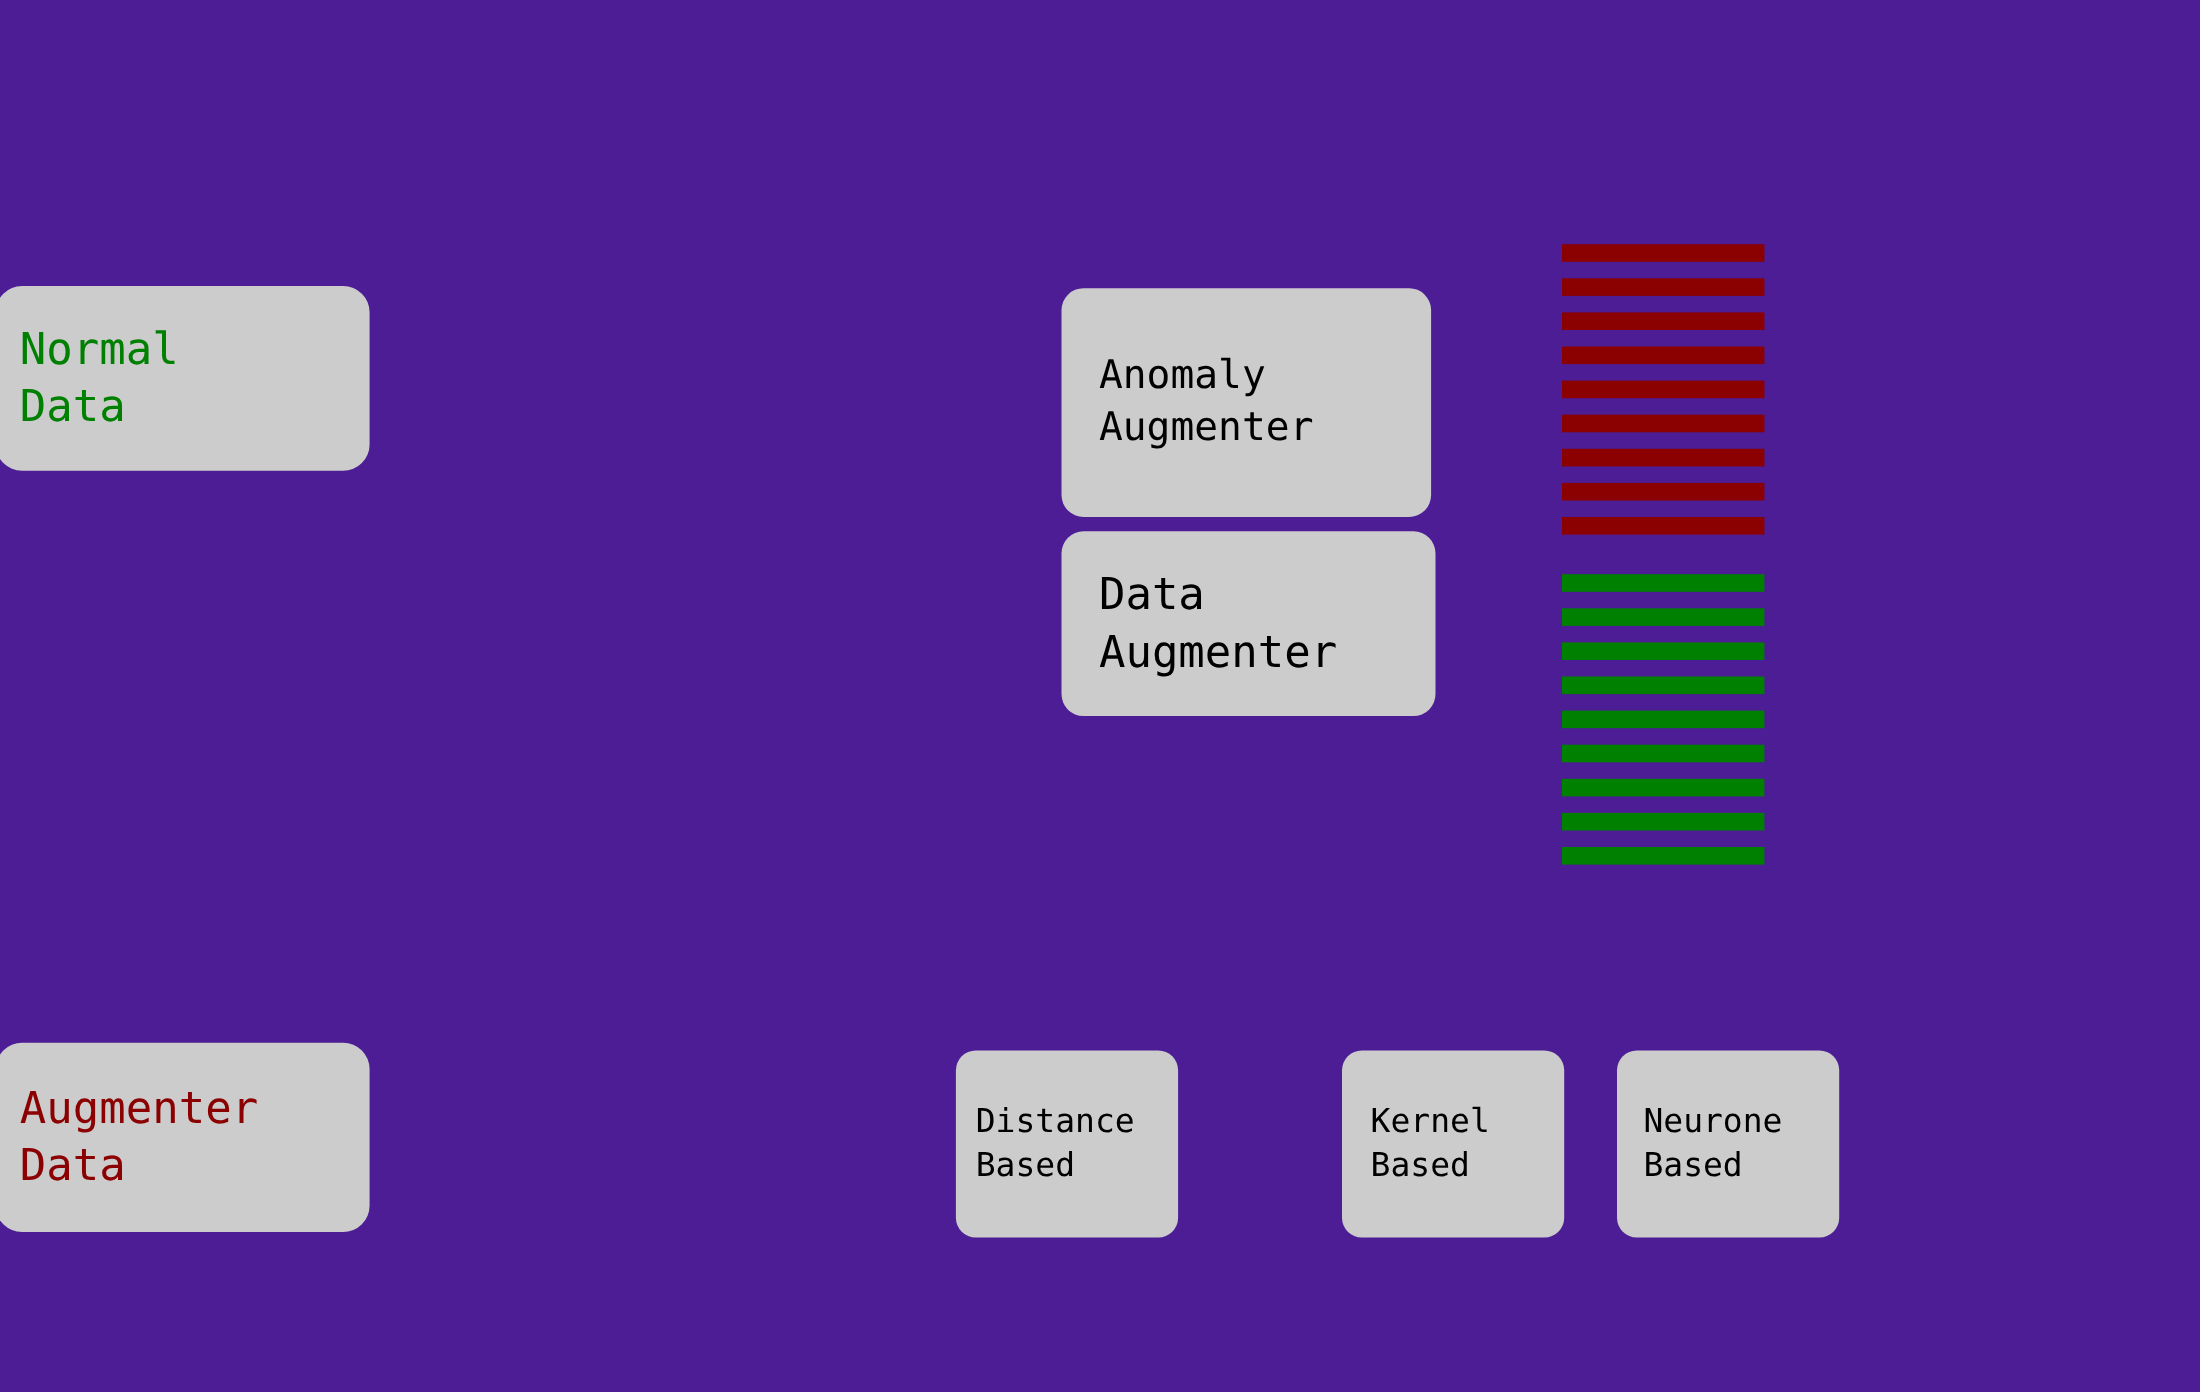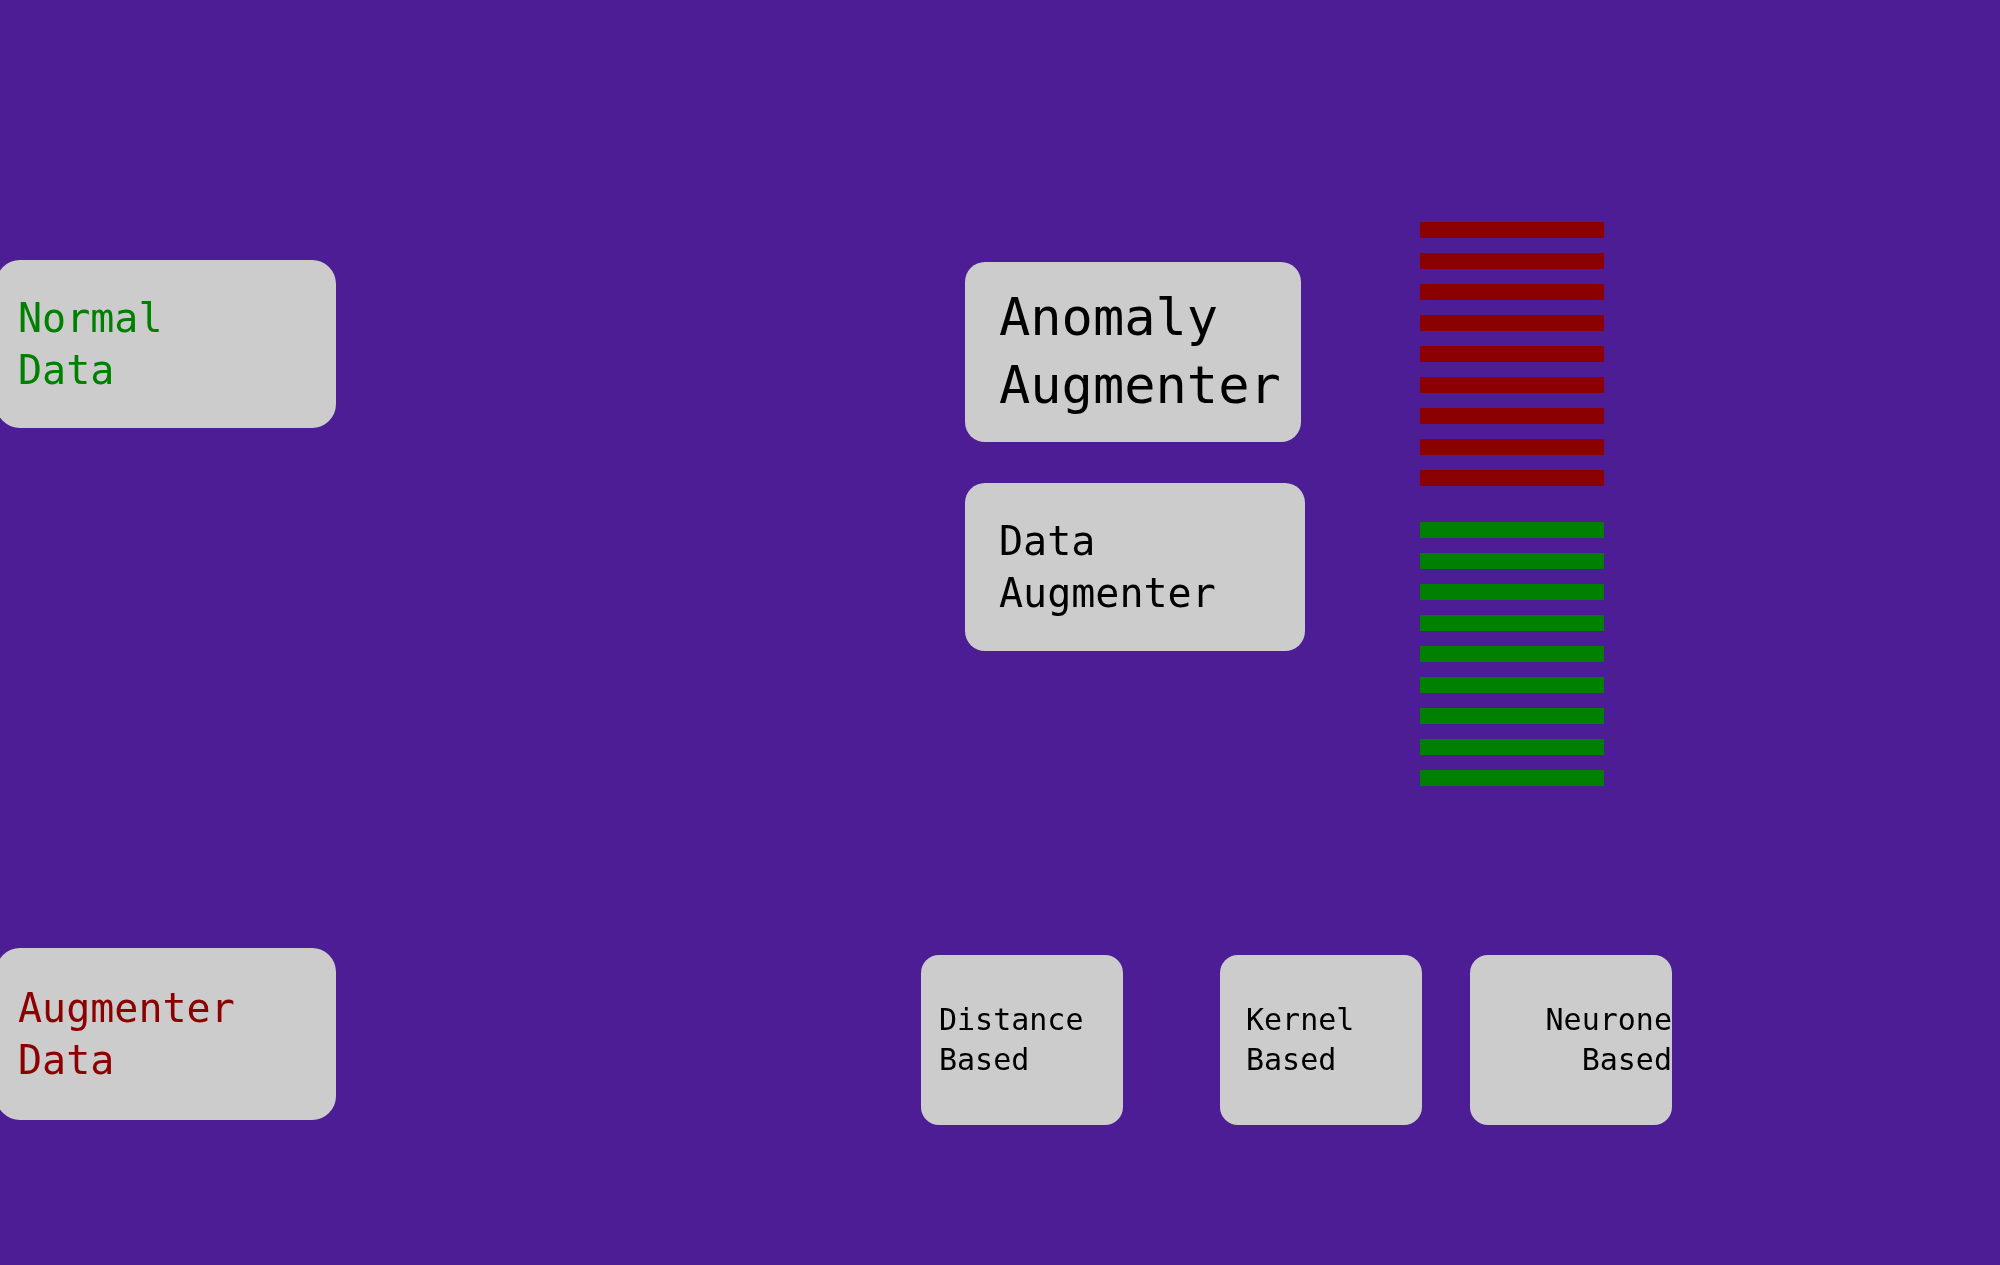--- a/index.html
+++ b/index.html
@@ -52,23 +52,23 @@
     padding-left: 22px;
     font-size: 40px;
     color: #8b0000;
     border-radius: 24px;
   }
   
   #node-anomaly-generator {
     left: 965px;
     top: 262px;
     width: 336px;
-    height: 180px;
+    height: 208px;
     padding-left: 34px;
-    font-size: 52px;
+    font-size: 36px;
     border-radius: 20px;
   }
   #node-data-augmenter {
     left: 965px;
     top: 483px;
     width: 340px;
     height: 168px;
     padding-left: 34px;
     font-size: 40px;
     border-radius: 20px;
@@ -76,23 +76,23 @@
   
   .method-node {
     top: 955px;
     width: 202px;
     height: 170px;
     font-size: 30px;
     border-radius: 18px;
     padding-left: 18px;
     line-height: 1.34;
   }
-  #node-distance-based { left: 921px; }
+  #node-distance-based { left: 869px; }
   #node-kernel-based   { left: 1180px; padding-left: 26px; margin-left: 40px; }
-  #node-neurone-based  { left: 1470px; padding-left: 24px; text-align: right; }
+  #node-neurone-based  { left: 1470px; padding-left: 24px; }
 
   
   #sample-stack {
     position: absolute;
     left: 1420px;
     top: 222px;
     width: 184px;
     height: 472px;
   }
   .sample-bar {

